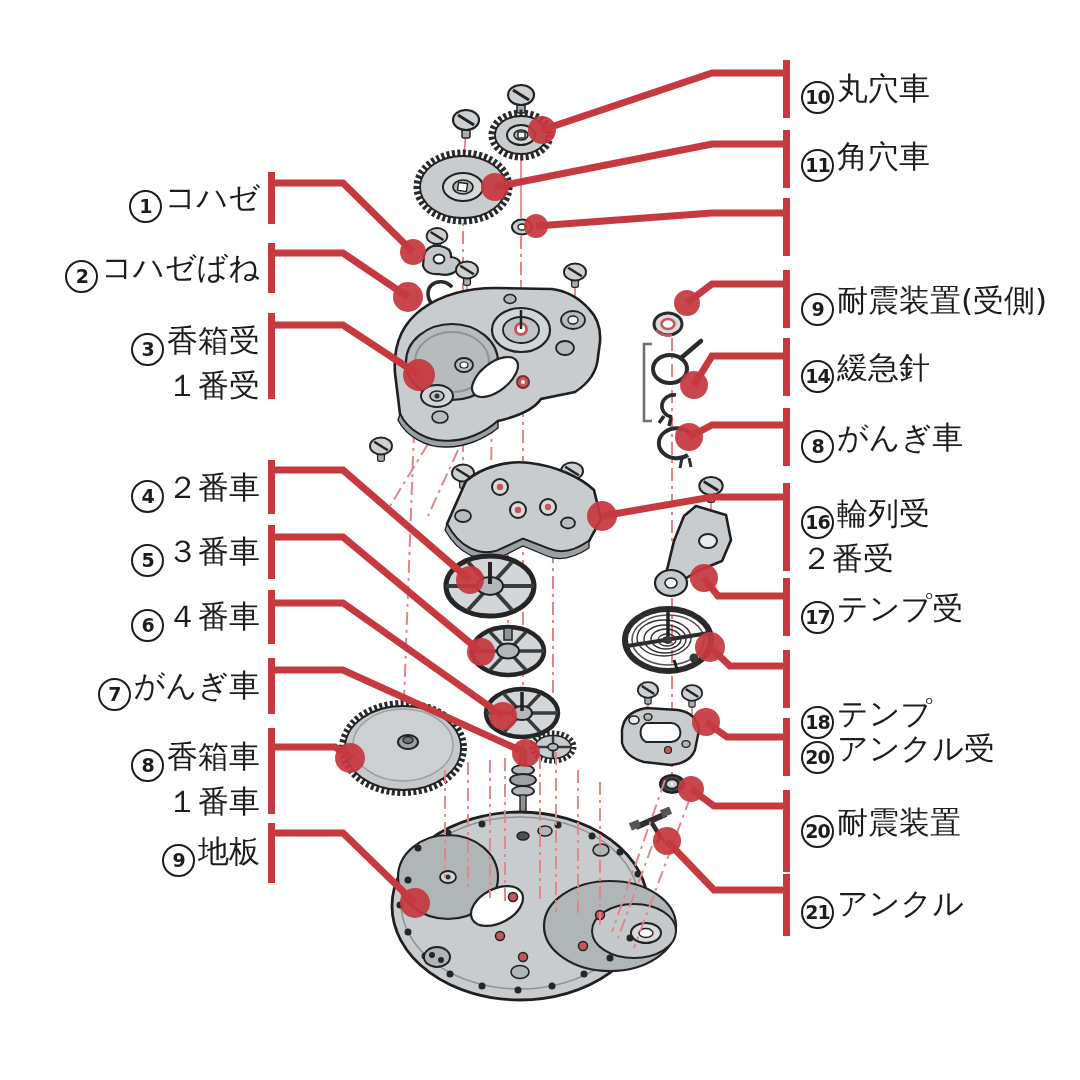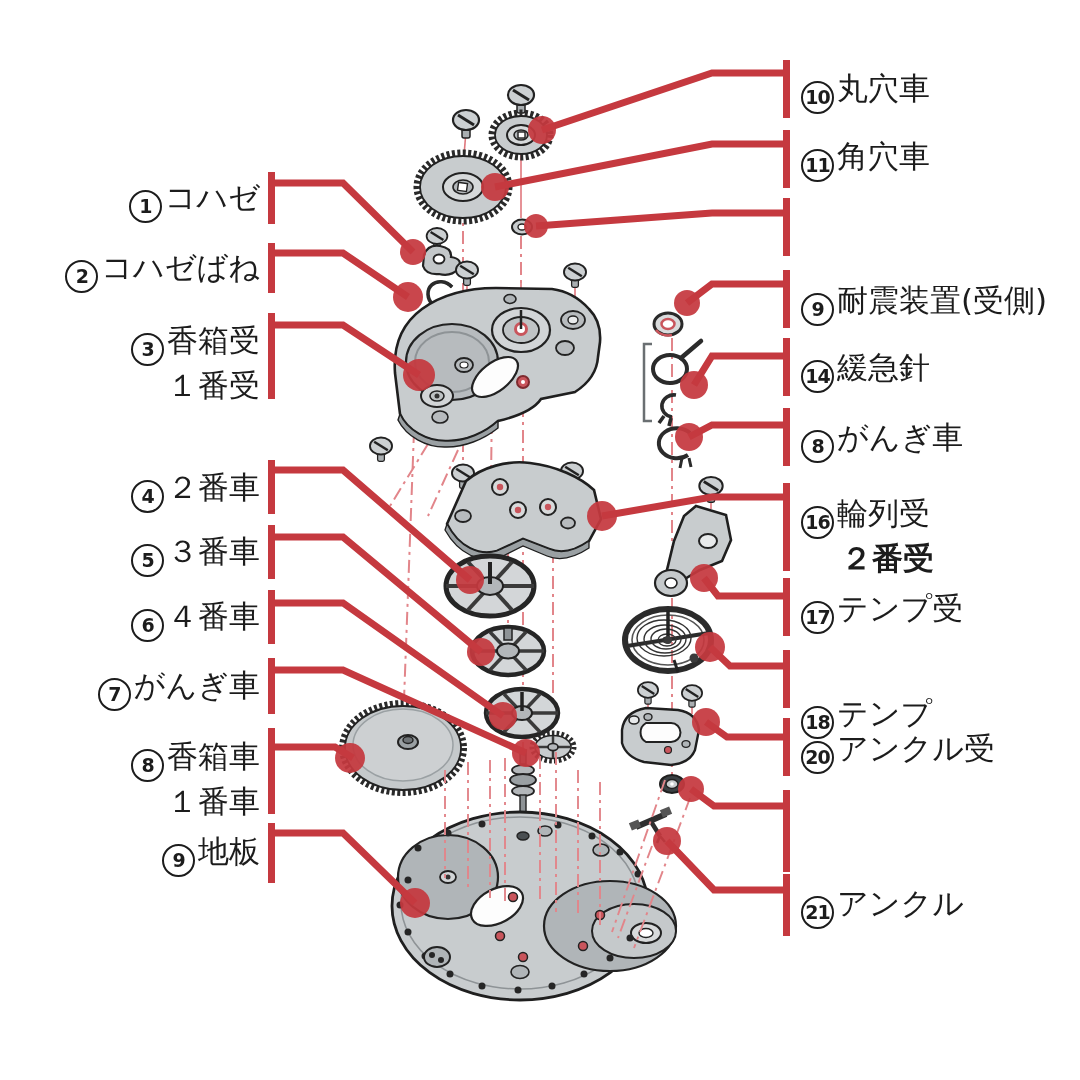--- a/index.html
+++ b/index.html
@@ -7,21 +7,21 @@
          font-family:"DejaVu Sans",sans-serif;}
   #art{position:absolute;left:0;top:0;}
   .lab{position:absolute;font-size:31px;line-height:38px;color:#1c1c1c;
        white-space:nowrap;font-weight:500;z-index:2;}
   .left{left:0;width:260px;text-align:right;}
   .right{left:801px;text-align:left;}
   .circ{display:inline-block;box-sizing:border-box;width:33px;height:33px;
         border:2.5px solid #1c1c1c;border-radius:50%;text-align:center;
         line-height:28px;font-size:19px;font-weight:600;letter-spacing:-1px;
         vertical-align:-5px;margin-right:3px;}
-  .ind{margin-left:40px;font-weight:bold;}
+  .ind{}
 </style>
 </head>
 <body>
 
 <div id="stage">
 
 <svg id="art" width="1080" height="1080" viewBox="0 0 1080 1080">
   <defs>
     <g id="scr">
       <rect x="-4" y="6" width="8" height="12" rx="2" fill="#a9aeb1" stroke="#222" stroke-width="1.5"></rect>
@@ -472,18 +472,19 @@
 <div class="lab right" style="top:589px">
   <div><span class="circ">17</span><span>テンプ受</span></div>
 </div>
 <div class="lab right" style="top:694px">
   <div><span class="circ">18</span><span>テンプ</span></div>
 </div>
 <div class="lab right" style="top:729px">
   <div><span class="circ">20</span><span>アンクル受</span></div>
 </div>
 <div class="lab right" style="top:803px">
+  <div><span class="circ">20</span><span>耐震装置</span></div>
 </div>
 <div class="lab right" style="top:884px">
   <div><span class="circ">21</span><span>アンクル</span></div>
 </div>
 
 </div>
 
 </body></html>

